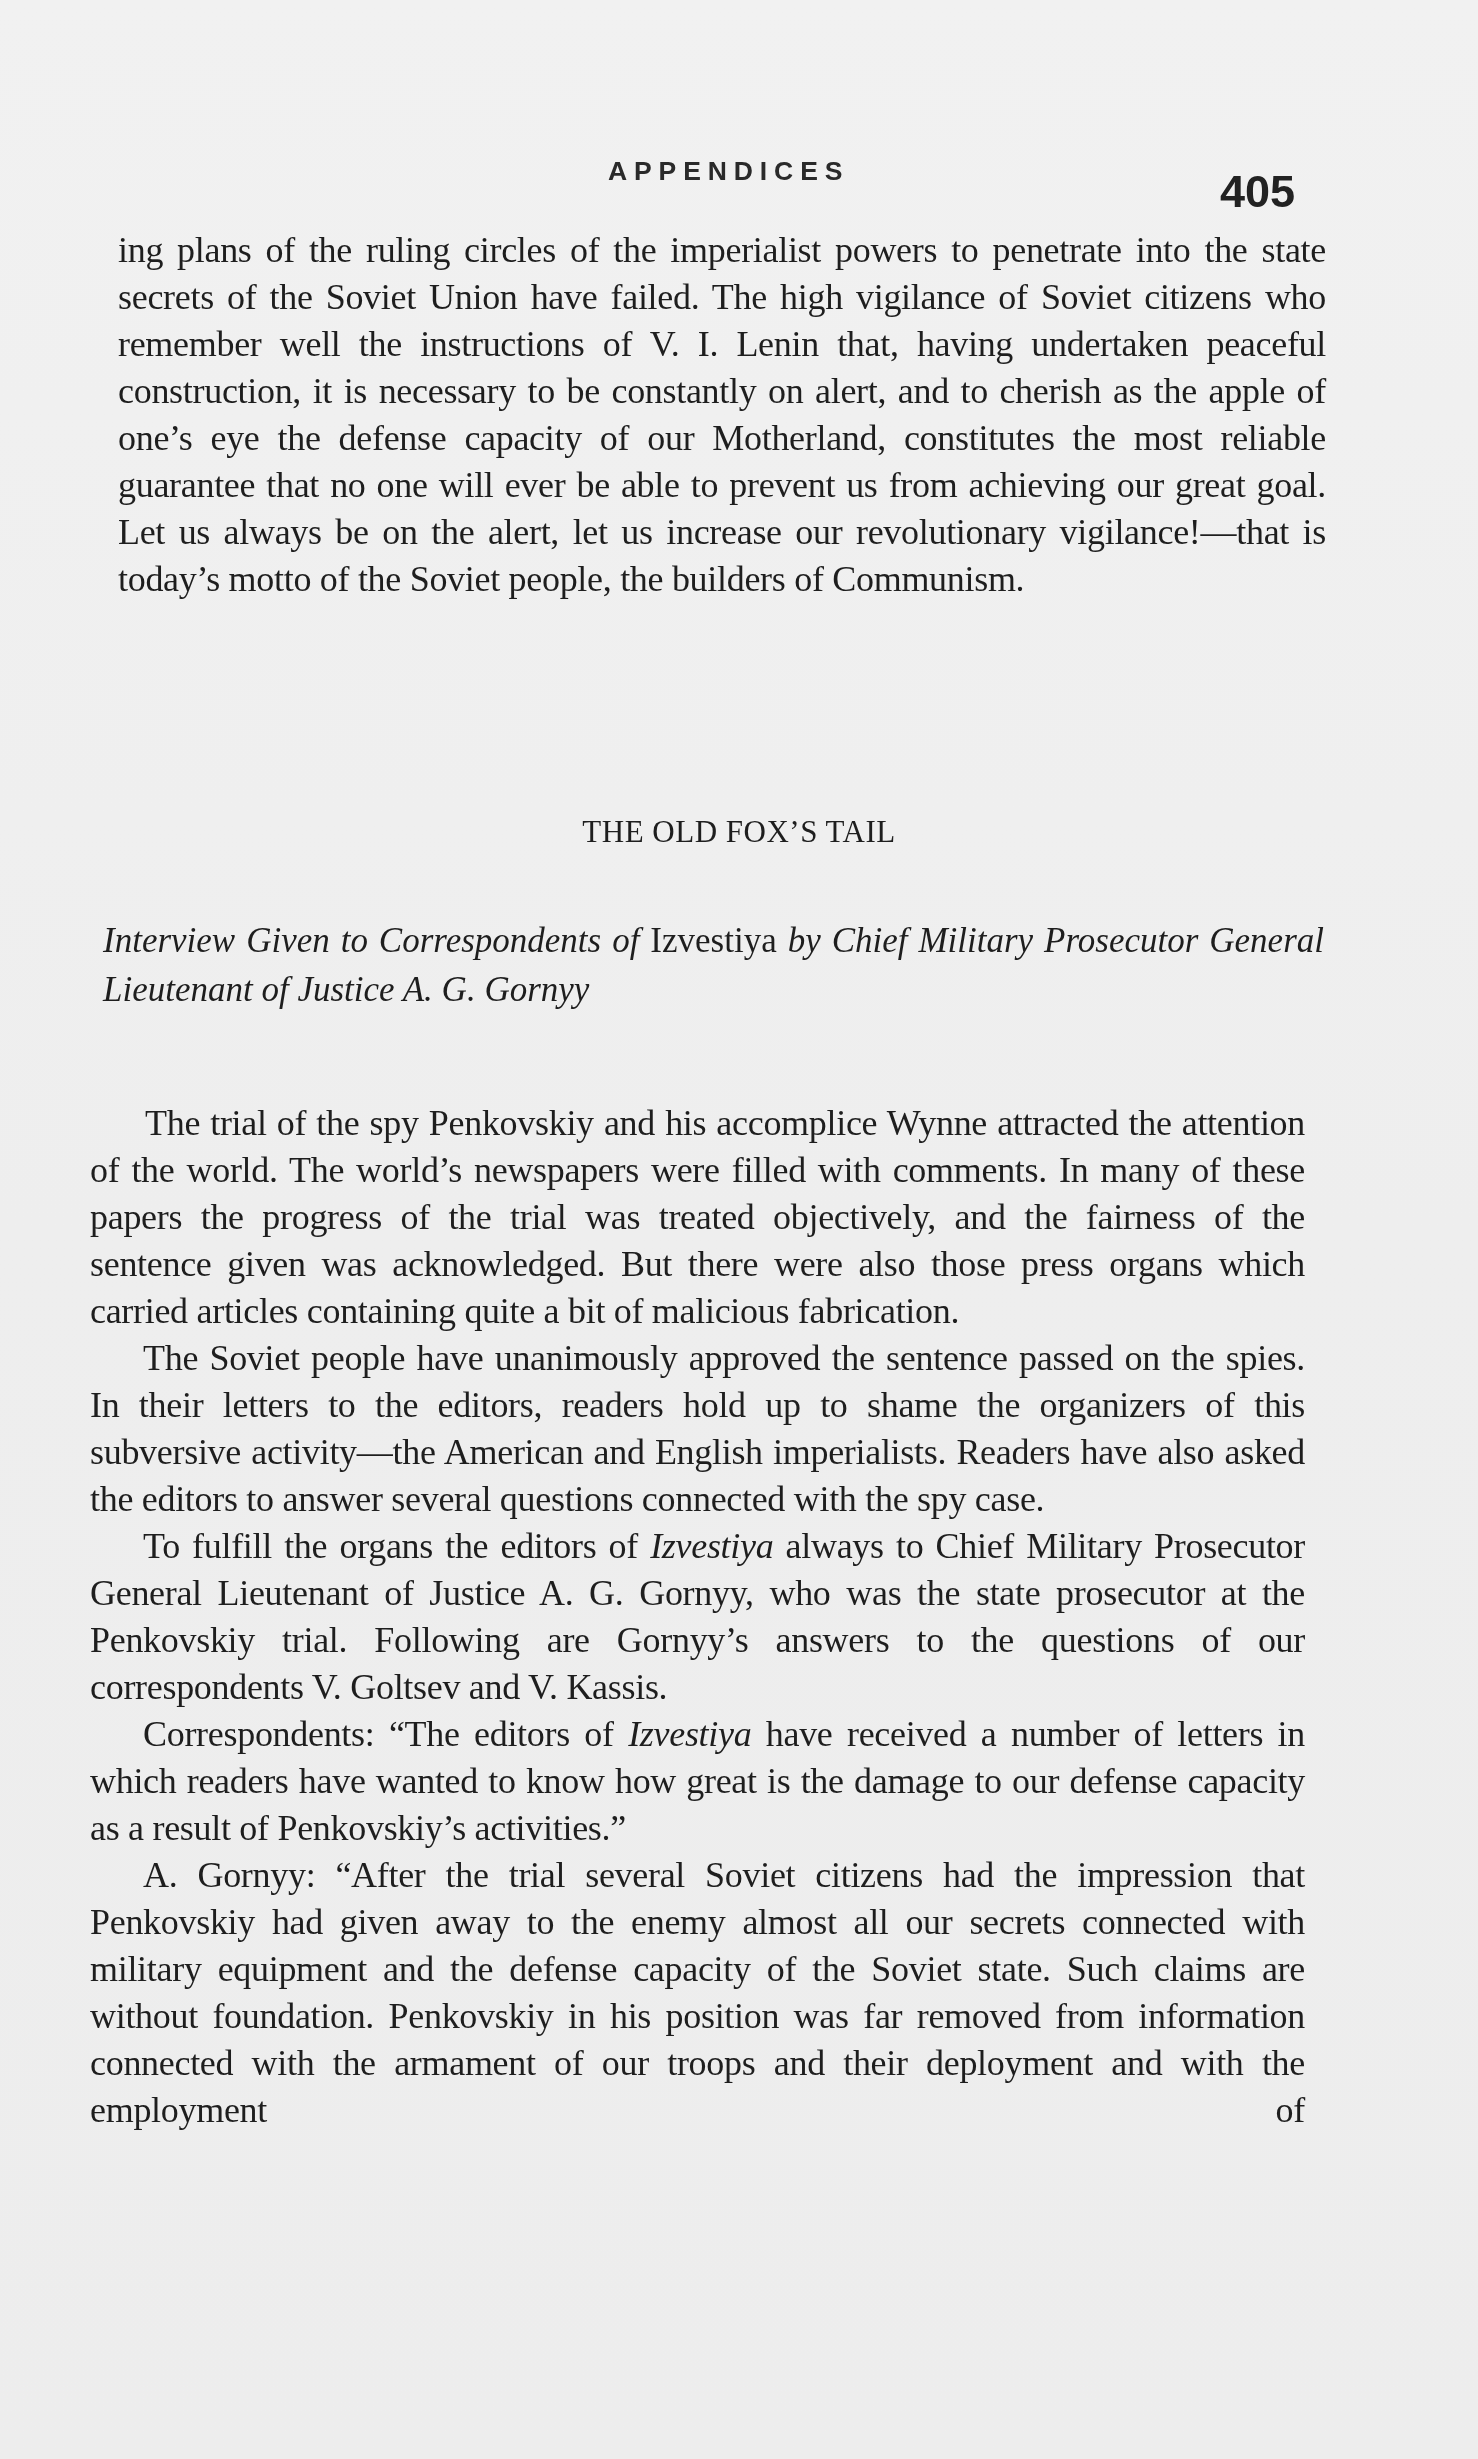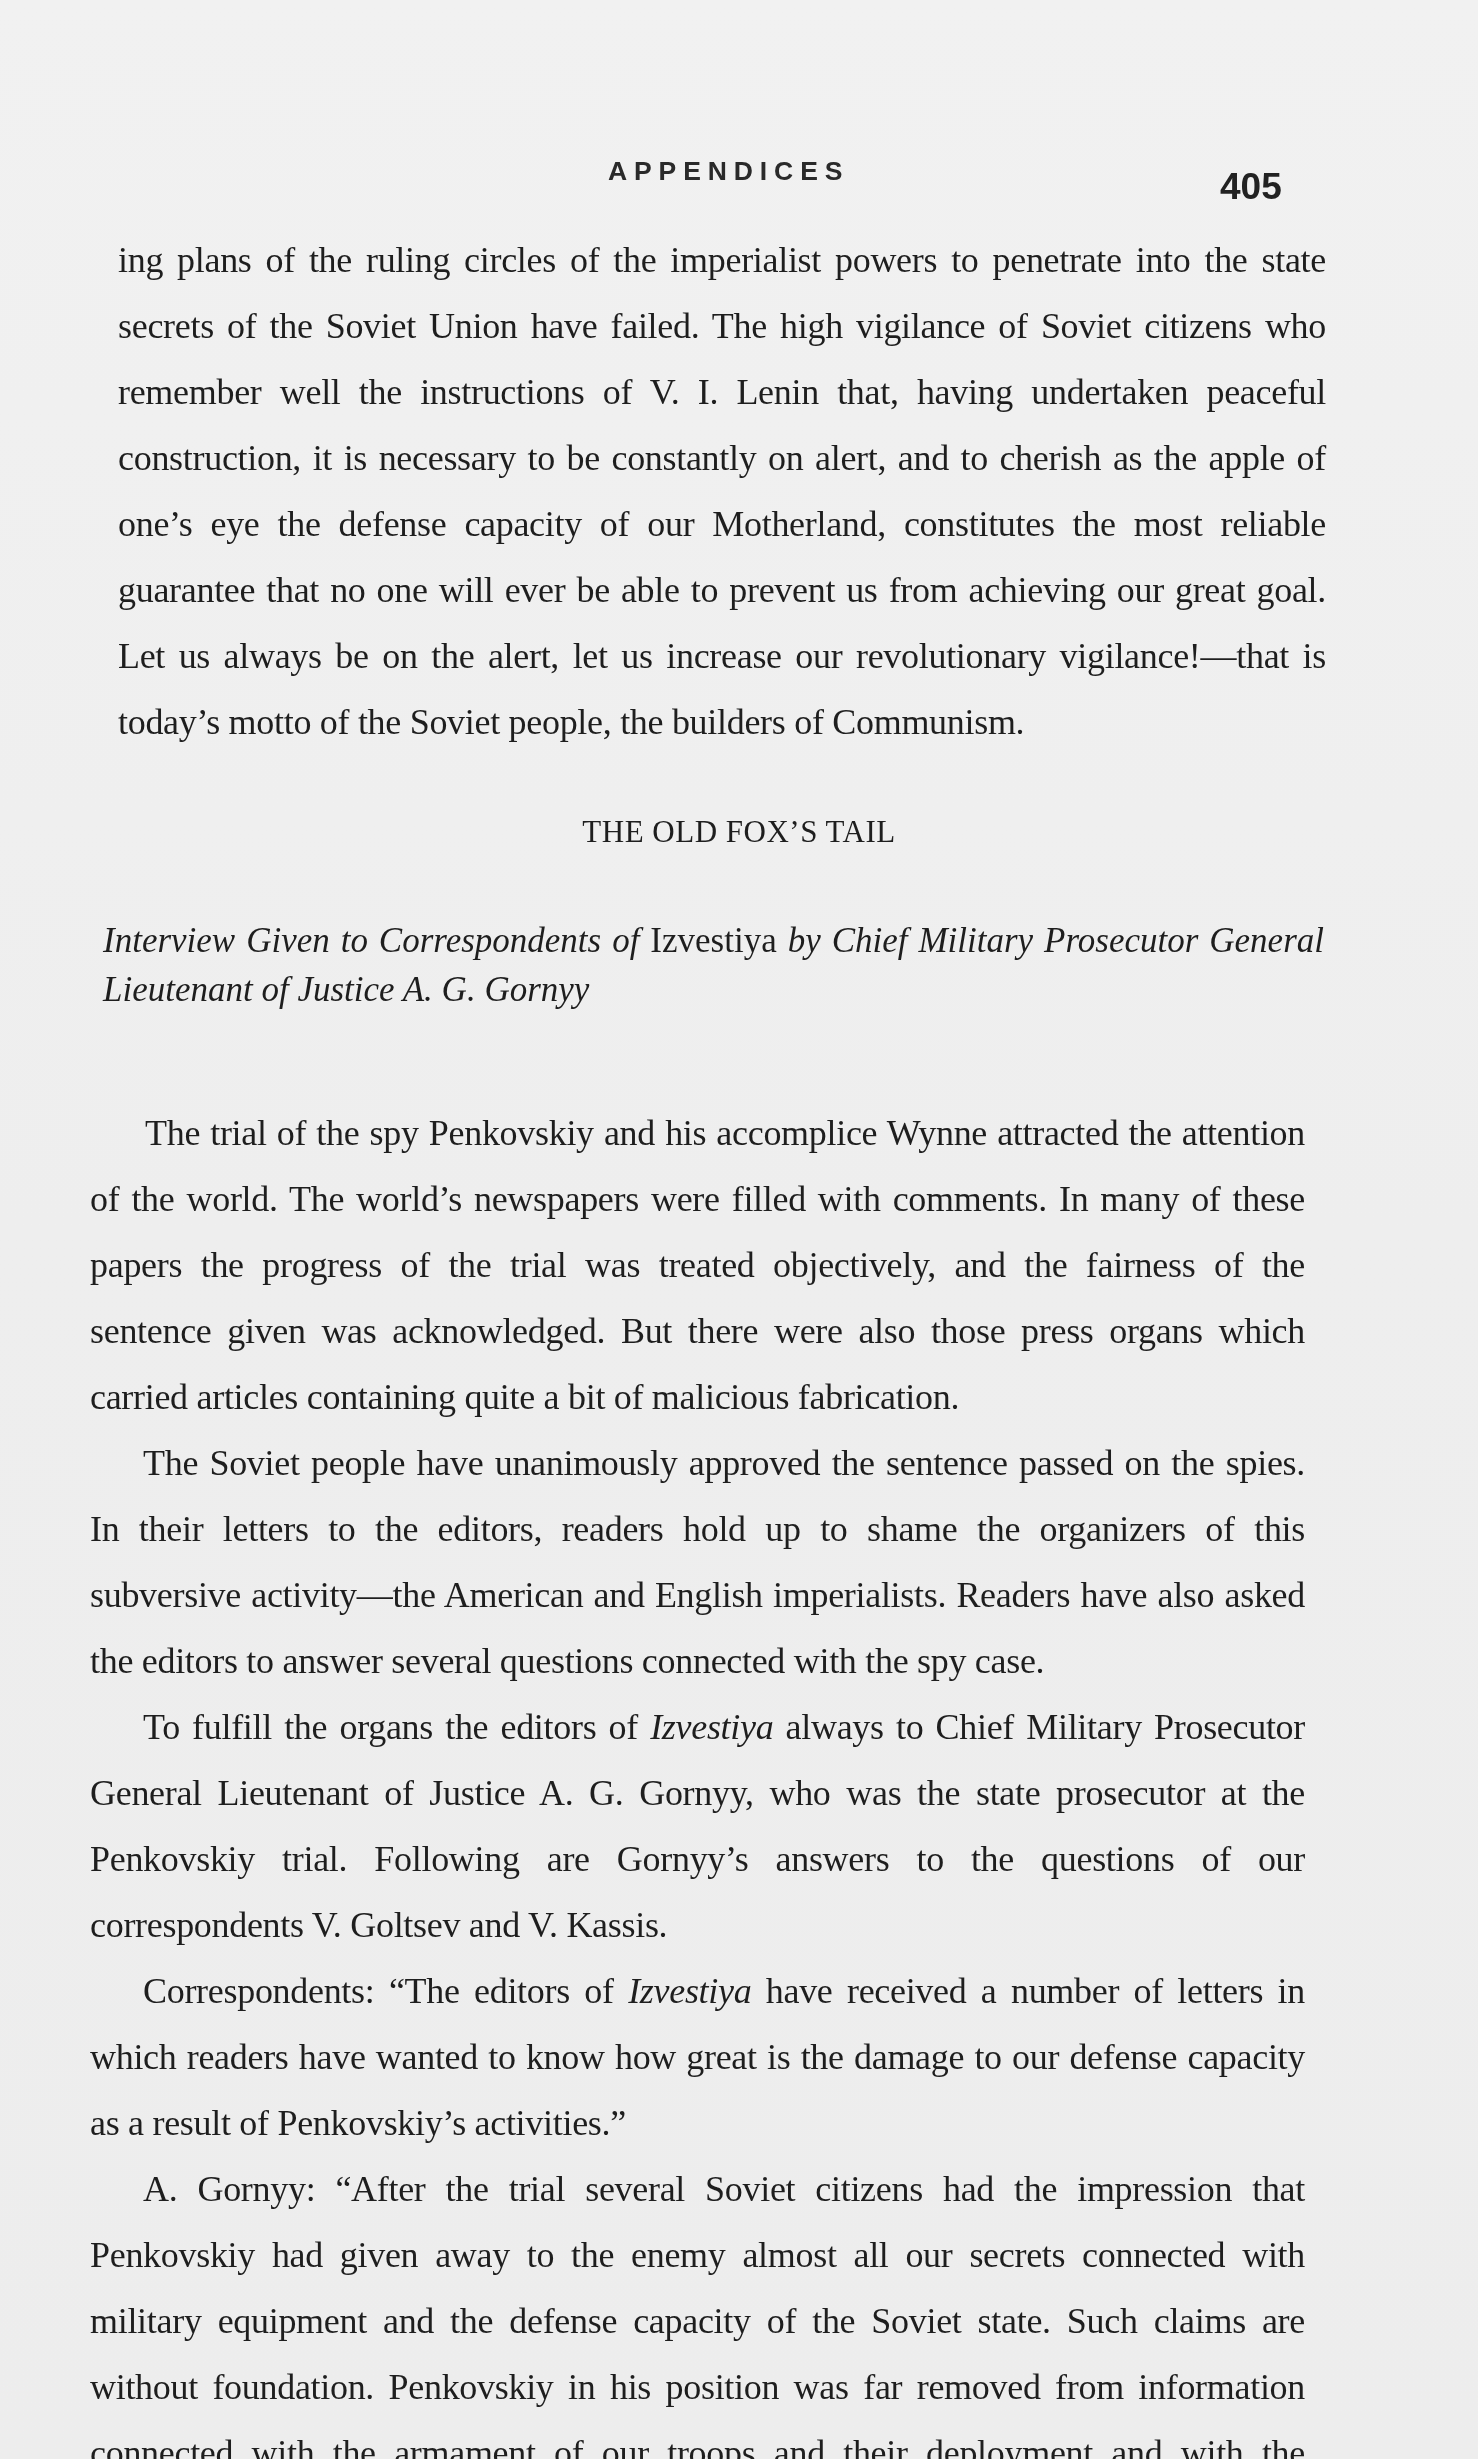--- a/index.html
+++ b/index.html
@@ -38,28 +38,28 @@
       font-size: 26.5px;
       letter-spacing: 6.9px;
       color: #2a2a2a;
     }
     .running-head .page-number {
       position: absolute;
       left: 1220px;
       top: 13.7px;
       font-family: "Liberation Sans", "DejaVu Sans", sans-serif;
       font-weight: bold;
-      font-size: 37px;
+      font-size: 45px;
       color: #222;
     }
     .text-block {
       position: absolute;
       text-align: justify;
       font-size: 36px;
-      line-height: 66px;
+      line-height: 47px;
       letter-spacing: -0.3px;
     }
     .text-block p {
       margin: 0;
       text-align-last: left;
     }
     #intro-block {
       left: 118px;
       top: 227px;
       width: 1208px;

